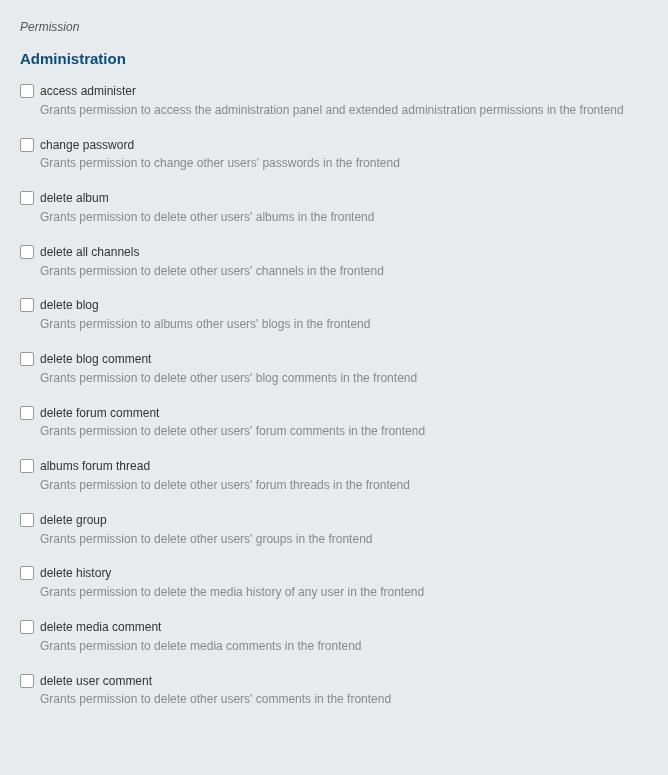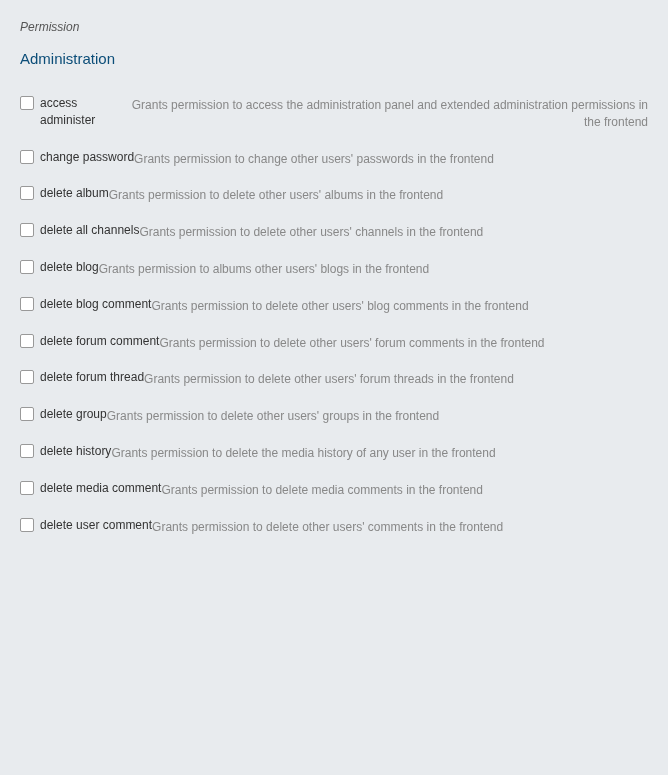--- a/index.html
+++ b/index.html
@@ -18,42 +18,42 @@
     }
     .header-label {
       color: #555;
       font-size: 12px;
       margin-bottom: 16px;
       font-style: italic;
     }
     .section-title {
       color: #0b4d78;
       font-size: 15px;
-      font-weight: normal;
-      margin-bottom: 28px;
+      font-weight: bold;
+      margin-bottom: 16px;
     }
     .permission-item {
       display: flex;
       align-items: flex-start;
       margin-bottom: 18px;
     }
     .checkbox {
       width: 14px;
       height: 14px;
       border: 1px solid #999;
       border-radius: 2px;
       background: #fff;
       flex-shrink: 0;
       margin-right: 6px;
       margin-top: 1px;
       cursor: pointer;
     }
     .perm-text {
       display: flex;
-      flex-direction: row;
+      flex-direction: column;
     }
     .perm-name {
       color: #333;
       font-size: 12px;
       line-height: 1.4;
     }
     .perm-desc {
       color: #888;
       font-size: 12px;
       line-height: 1.4;
@@ -116,21 +116,21 @@
     <div class="permission-item">
       <div class="checkbox"></div>
       <div class="perm-text">
         <div class="perm-name">delete forum comment</div>
         <div class="perm-desc">Grants permission to delete other users' forum comments in the frontend</div>
       </div>
     </div>
     <div class="permission-item">
       <div class="checkbox"></div>
       <div class="perm-text">
-        <div class="perm-name">delete forum thread</div>
+        <div class="perm-name">albums forum thread</div>
         <div class="perm-desc">Grants permission to delete other users' forum threads in the frontend</div>
       </div>
     </div>
     <div class="permission-item">
       <div class="checkbox"></div>
       <div class="perm-text">
         <div class="perm-name">delete group</div>
         <div class="perm-desc">Grants permission to delete other users' groups in the frontend</div>
       </div>
     </div>

